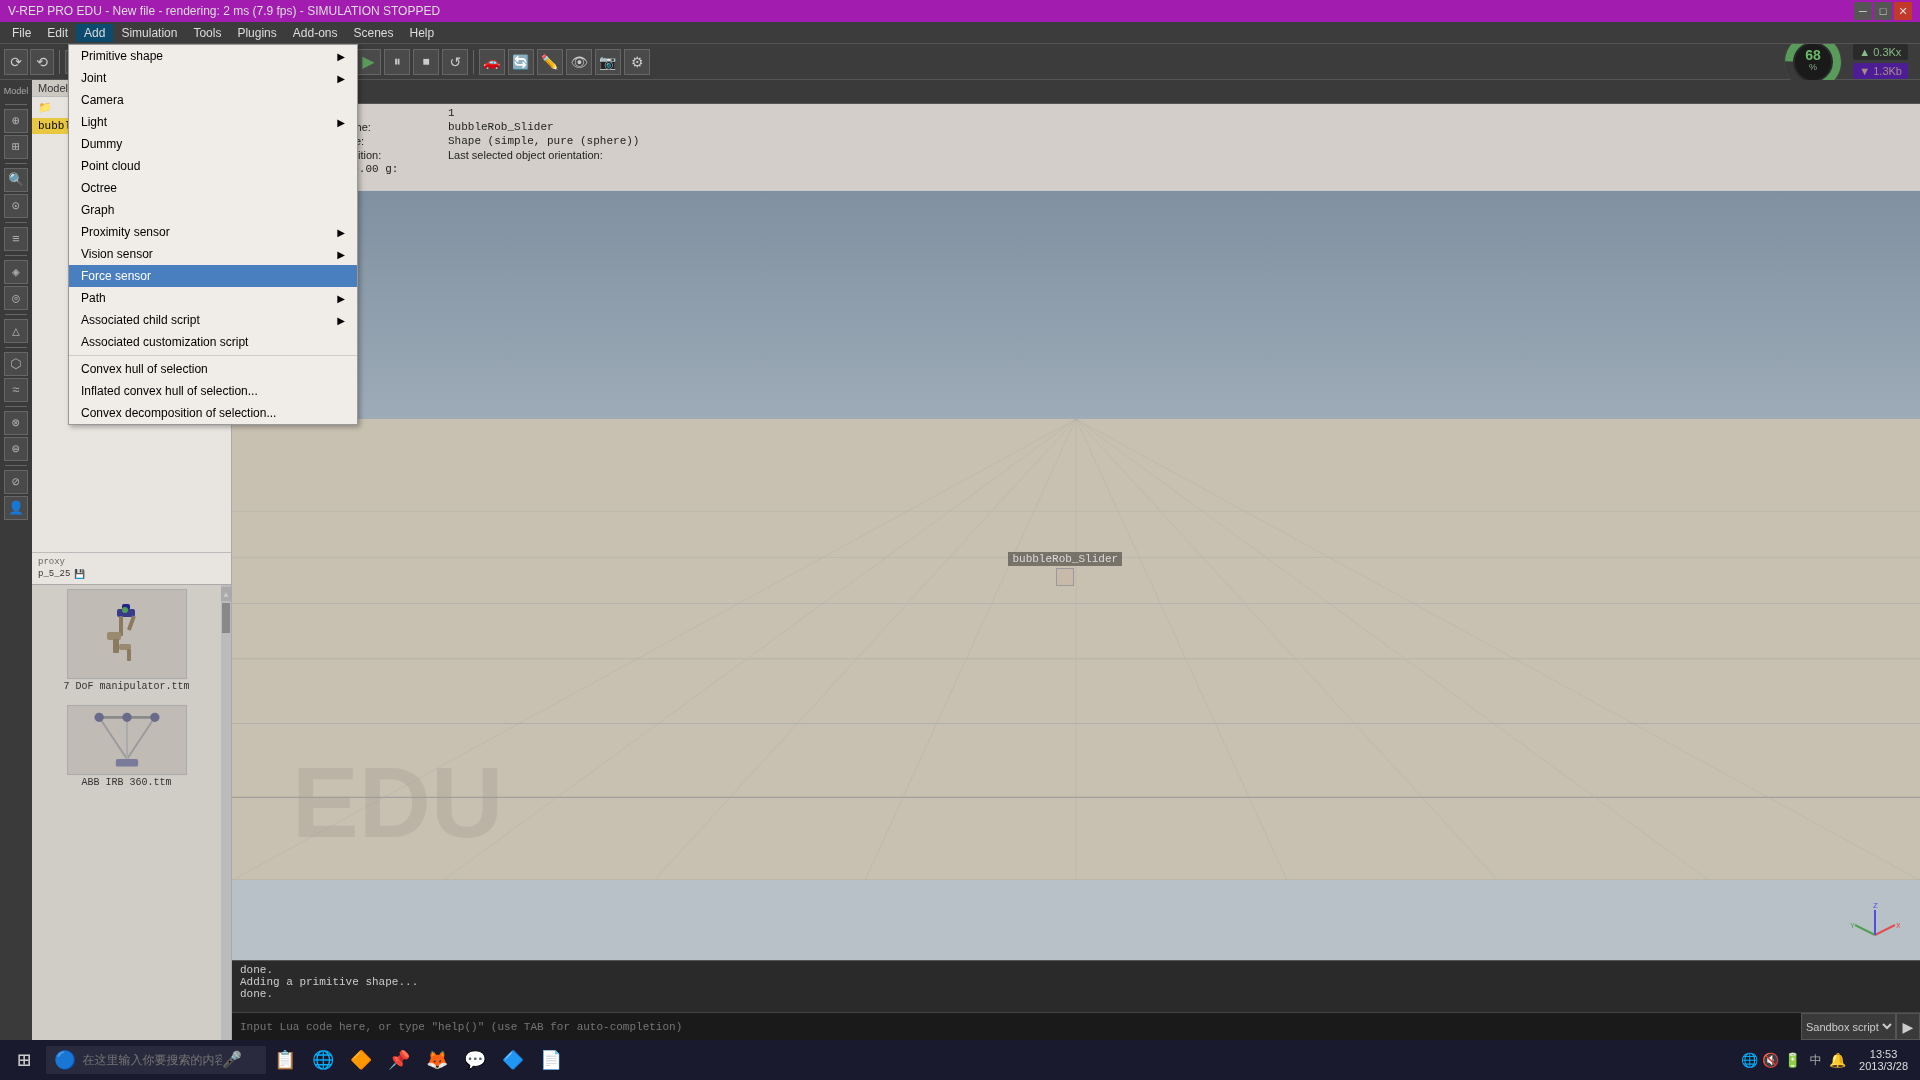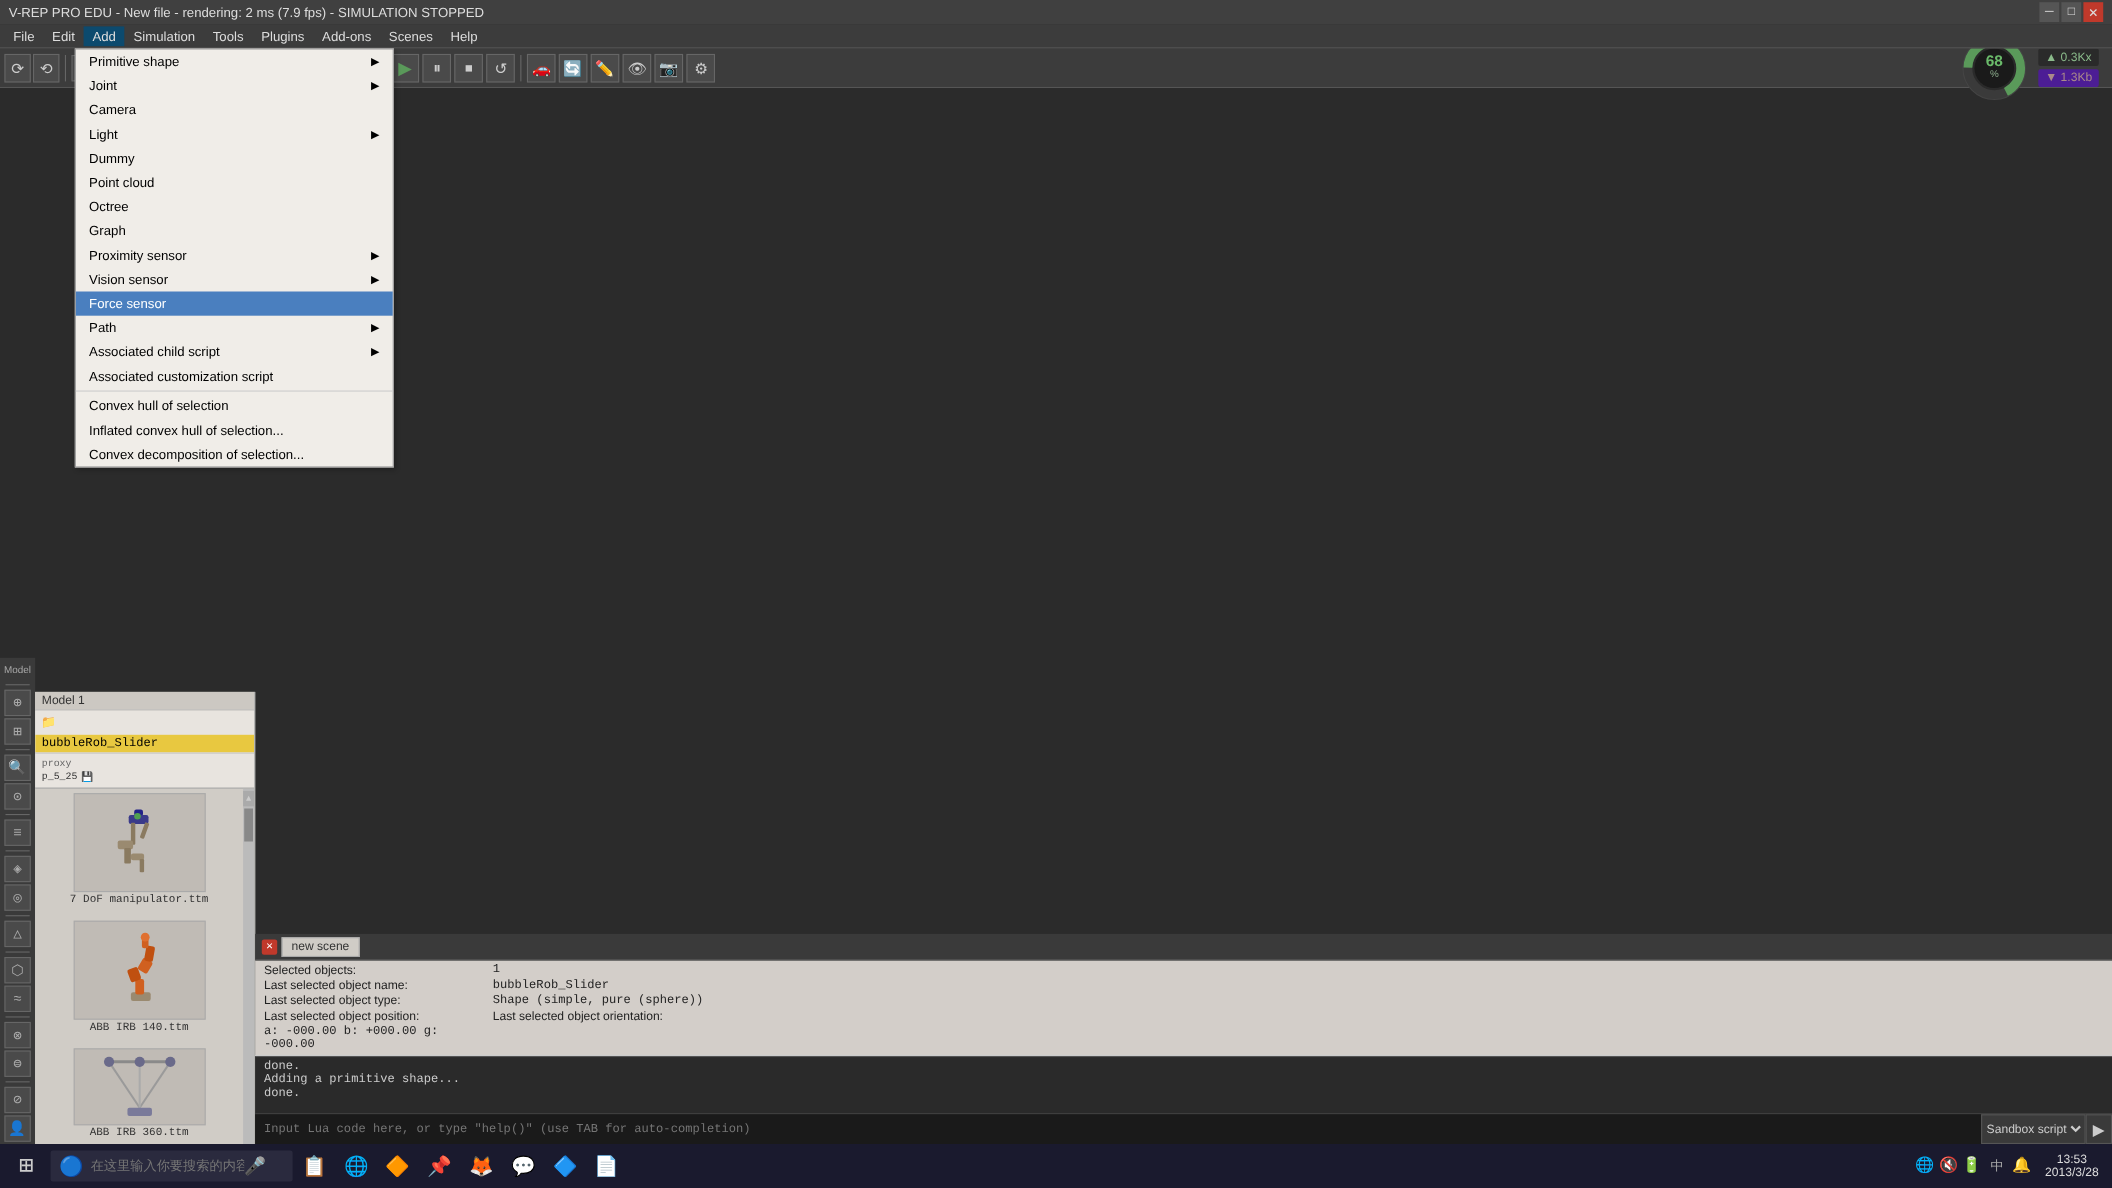--- a/index.html
+++ b/index.html
@@ -11,21 +11,21 @@
       font-size: 12px;
       background: #2b2b2b;
       color: #ccc;
       position: relative;
     }
 
     
     #title-bar {
       width: 100%;
       height: 22px;
-      background: #404040;
+      background: #a21caf;
       display: flex;
       align-items: center;
       padding: 0 8px;
       position: relative;
       z-index: 100;
     }
     #title-bar-controls {
       display: flex;
       gap: 4px;
     }
@@ -308,21 +308,21 @@
       <text x="34" y="32" text-anchor="middle" fill="#6aba6a" font-size="14" font-weight="bold" font-family="Arial">68</text>
       <text x="34" y="42" text-anchor="middle" fill="#8aaa8a" font-size="9" font-family="Arial">%</text>
     </svg>
     <div style="display:flex; flex-direction:column; gap:3px;">
       <div style="background:#2a2a2a; color:#8aba8a; font-size:11px; padding:2px 6px; border-radius:2px; font-family:Arial;">▲ 0.3Kx</div>
       <div style="background:#4c1d95; color:#aa8a8a; font-size:11px; padding:2px 6px; border-radius:2px; font-family:Arial;">▼ 1.3Kb</div>
     </div>
   </div>
 </div>
 
-<div id="panels-row" style="display:flex; height:calc(1080px - 22px - 22px - 36px - 40px); position:relative;align-items:flex-end;">
+<div id="panels-row" style="display:flex; height:calc(1080px - 22px - 22px - 36px - 40px); position:relative;">
 
   <div class="v-tools" style="width:32px; flex-shrink:0;">
     <div class="v-tool-btn" style="width:28px; height:18px; font-size:9px; color:#aaa; font-family:Arial; background:transparent; border:none;">Model</div>
     <div class="v-tool-sep"></div>
     <div class="v-tool-btn">⊕</div>
     <div class="v-tool-btn">⊞</div>
     <div class="v-tool-sep"></div>
     <div class="v-tool-btn">🔍</div>
     <div class="v-tool-btn">⊙</div>
     <div class="v-tool-sep"></div>
@@ -381,34 +381,20 @@
               <rect x="30" y="38" width="14" height="8" fill="#9a8a70" rx="2"></rect>
               <rect x="36" y="45" width="6" height="14" fill="#8a7a60" rx="1"></rect>
               <rect x="42" y="50" width="12" height="6" fill="#9a8a70" rx="2"></rect>
               <rect x="50" y="55" width="4" height="12" fill="#8a7a60" rx="1"></rect>
               <circle cx="48" cy="16" r="3" fill="#50a050"></circle>
             </svg>
           </div>
           <span class="model-name">7 DoF manipulator.ttm</span>
         </div>
 
-        <div class="model-item">
-          <div class="model-thumbnail" style="width:120px; height:90px; background:#c0bbb5;">
-            <svg width="100" height="80" viewBox="0 0 100 80">
-              <rect x="42" y="60" width="18" height="8" fill="#9a8a70" rx="2"></rect>
-              <rect x="46" y="48" width="8" height="14" fill="#d06020" rx="2"></rect>
-              <rect x="40" y="38" width="10" height="12" fill="#c05010" rx="2" transform="rotate(-20 45 44)"></rect>
-              <rect x="50" y="30" width="10" height="12" fill="#d06020" rx="2" transform="rotate(30 55 36)"></rect>
-              <rect x="55" y="18" width="8" height="14" fill="#c05010" rx="2" transform="rotate(10 59 25)"></rect>
-              <rect x="52" y="10" width="6" height="10" fill="#d06020" rx="2"></rect>
-              <circle cx="55" cy="10" r="4" fill="#e07030"></circle>
-            </svg>
-          </div>
-          <span class="model-name">ABB IRB 140.ttm</span>
-        </div>
 
         <div class="model-item">
           <div class="model-thumbnail" style="width:120px; height:70px; background:#c0bbb5; overflow:hidden;">
             <svg width="100" height="65" viewBox="0 0 100 70">
 
               <line x1="20" y1="10" x2="80" y2="10" stroke="#8a8a8a" stroke-width="3"></line>
               <line x1="20" y1="10" x2="50" y2="55" stroke="#9a9a9a" stroke-width="2"></line>
               <line x1="80" y1="10" x2="50" y2="55" stroke="#9a9a9a" stroke-width="2"></line>
               <line x1="50" y1="10" x2="50" y2="55" stroke="#aaa" stroke-width="2"></line>
               <circle cx="20" cy="10" r="5" fill="#6a6a8a"></circle>

